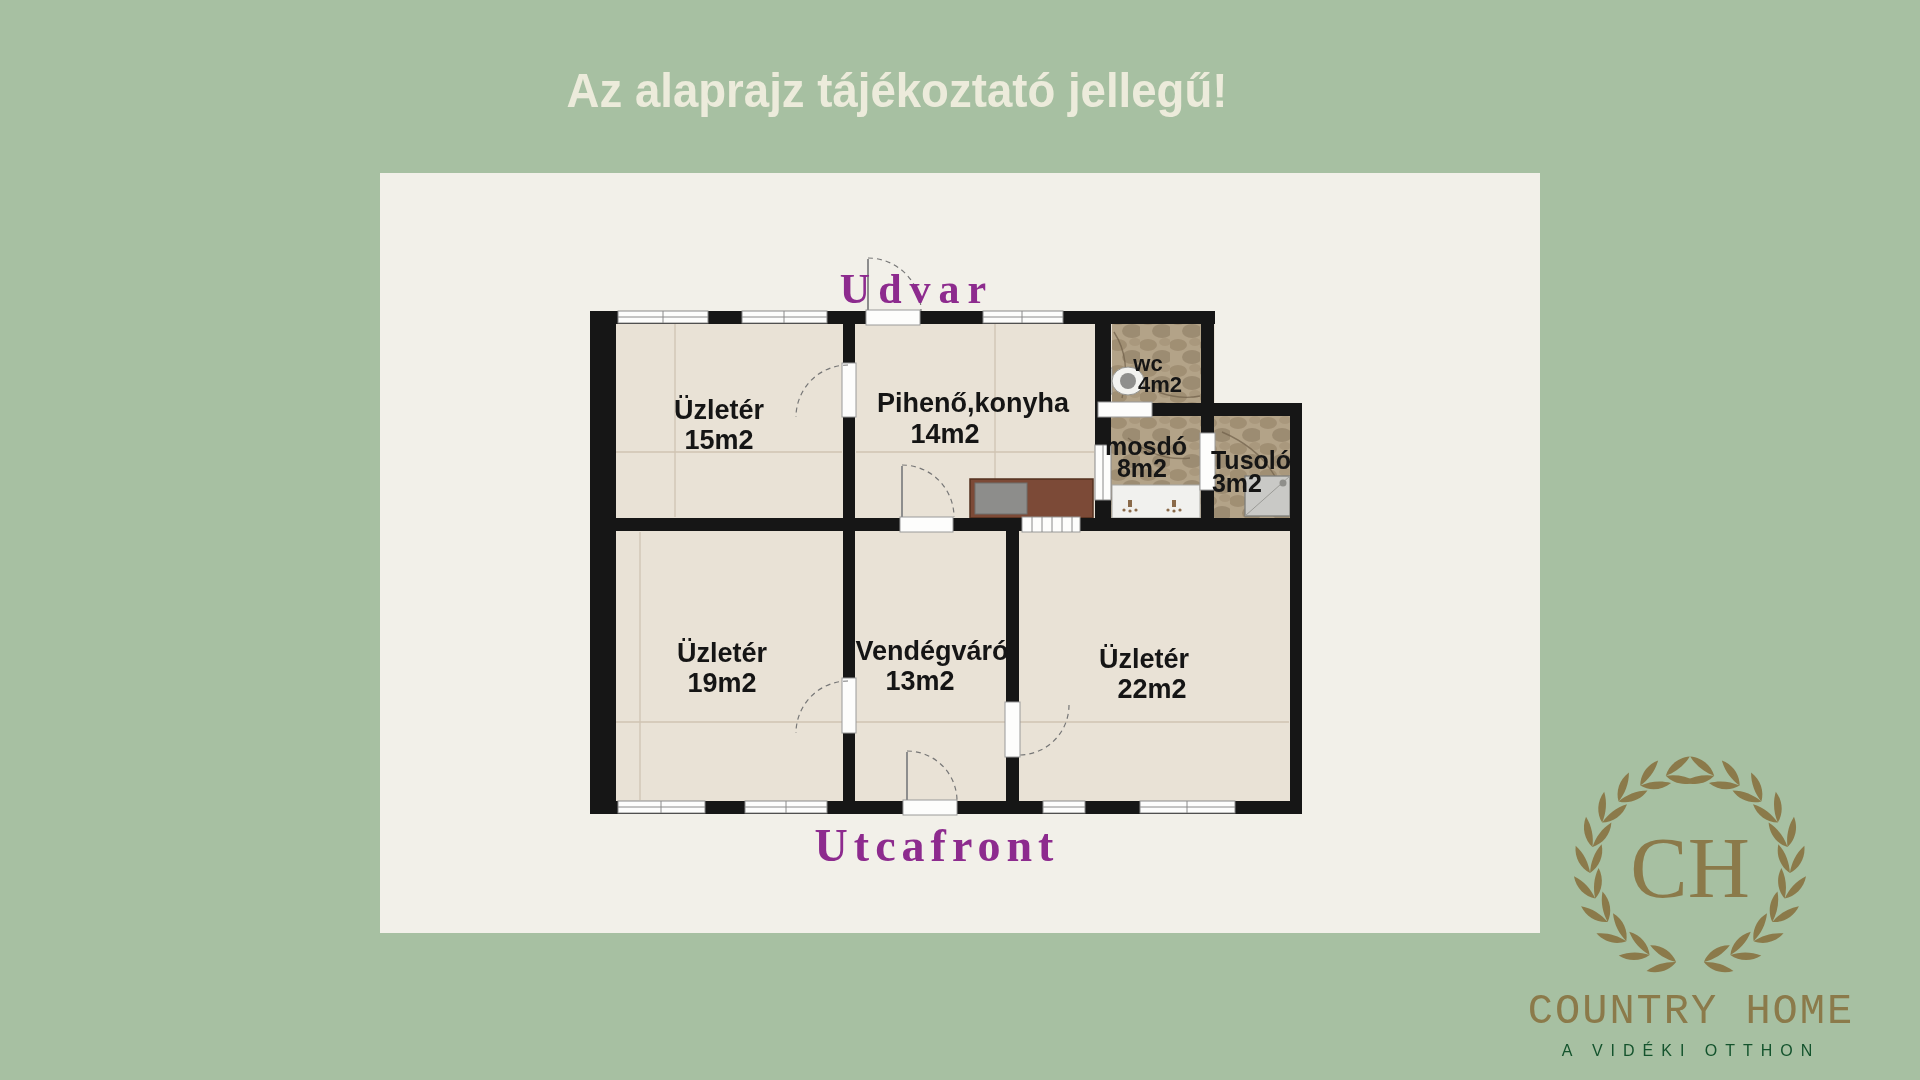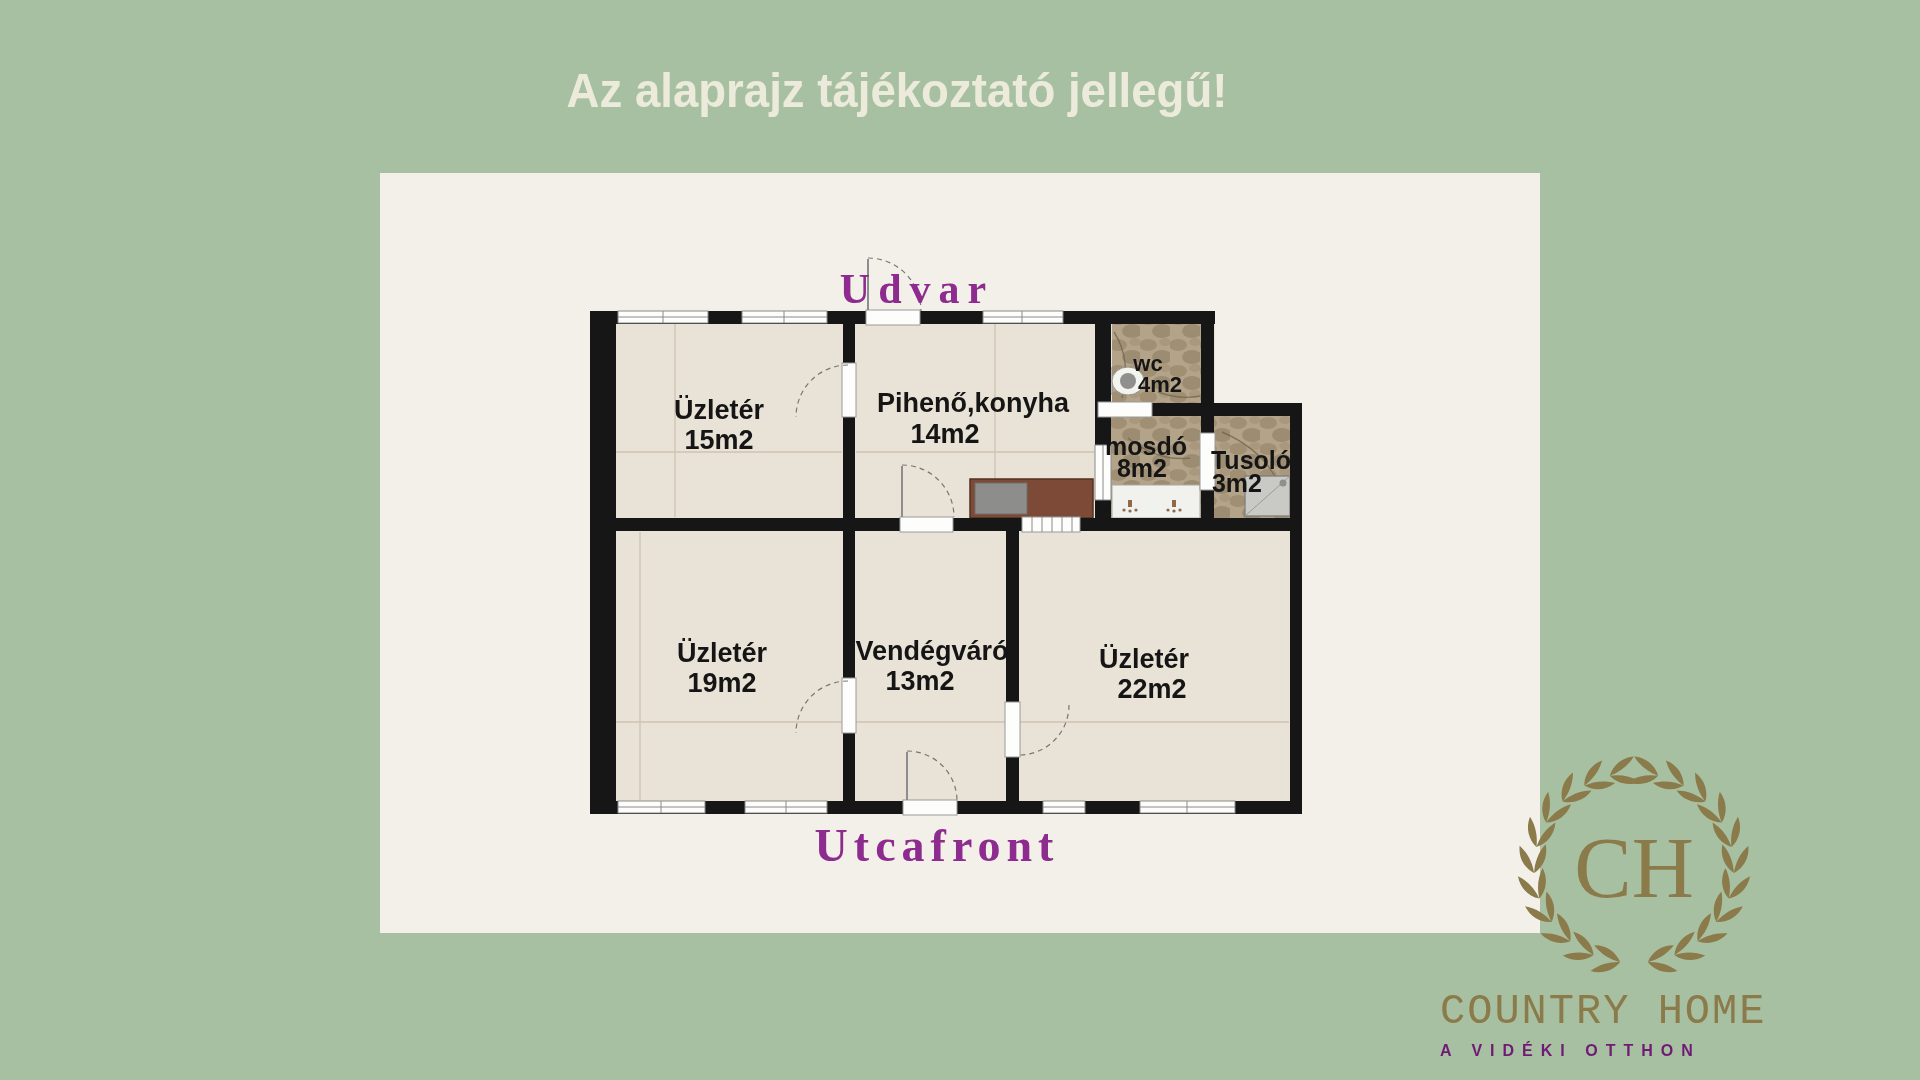--- a/index.html
+++ b/index.html
@@ -6,28 +6,28 @@
   body{width:1920px;height:1080px;overflow:hidden;background:#a7c0a2;
        font-family:"Liberation Sans",sans-serif;position:relative;}
   .stage{position:absolute;inset:0;width:1920px;height:1080px;}
   .title{position:absolute;left:459px;top:62px;width:876px;margin:0;
          text-align:center;font-size:49px;font-weight:bold;color:#ecebdb;
          letter-spacing:0px;font-family:"Liberation Sans",sans-serif;
          transform:scaleX(.93);transform-origin:center;}
   .panel{position:absolute;left:380px;top:173px;width:1160px;height:760px;
          background:#f2f0e9;}
   .plan-svg{position:absolute;left:380px;top:173px;width:1160px;height:760px;}
-  .logo{position:absolute;left:1440px;top:750px;width:390px;height:330px;}
+  .logo{position:absolute;left:1496px;top:750px;width:390px;height:330px;text-align:center;}
   .logo-svg{position:absolute;left:0;top:0;width:390px;height:250px;}
   .brand-name{position:absolute;left:0;top:238px;width:390px;
               font-family:Liberation Mono, monospace;font-size:42px;font-weight:400;
               color:#8b7a4a;letter-spacing:2px;white-space:nowrap;}
   .brand-tagline{position:absolute;left:0;top:292px;width:390px;
-              font-family:"Liberation Sans",sans-serif;font-size:16px;font-weight:bold;
-              color:#701a75;letter-spacing:8px;white-space:nowrap;}
+              font-family:"Liberation Sans",sans-serif;font-size:16px;font-weight:normal;
+              color:#14532d;letter-spacing:8px;white-space:nowrap;}
   svg text{user-select:none;}
   .room-label{font-family:"Liberation Sans",sans-serif;font-weight:bold;fill:#151515;}
   .site-label{font-family:"Liberation Serif",serif;font-weight:600;fill:#8d2b8e;}
 </style>
 </head>
 <body>
 
 <div class="stage">
 
   <h1 class="title">Az alaprajz tájékoztató jellegű!</h1>

